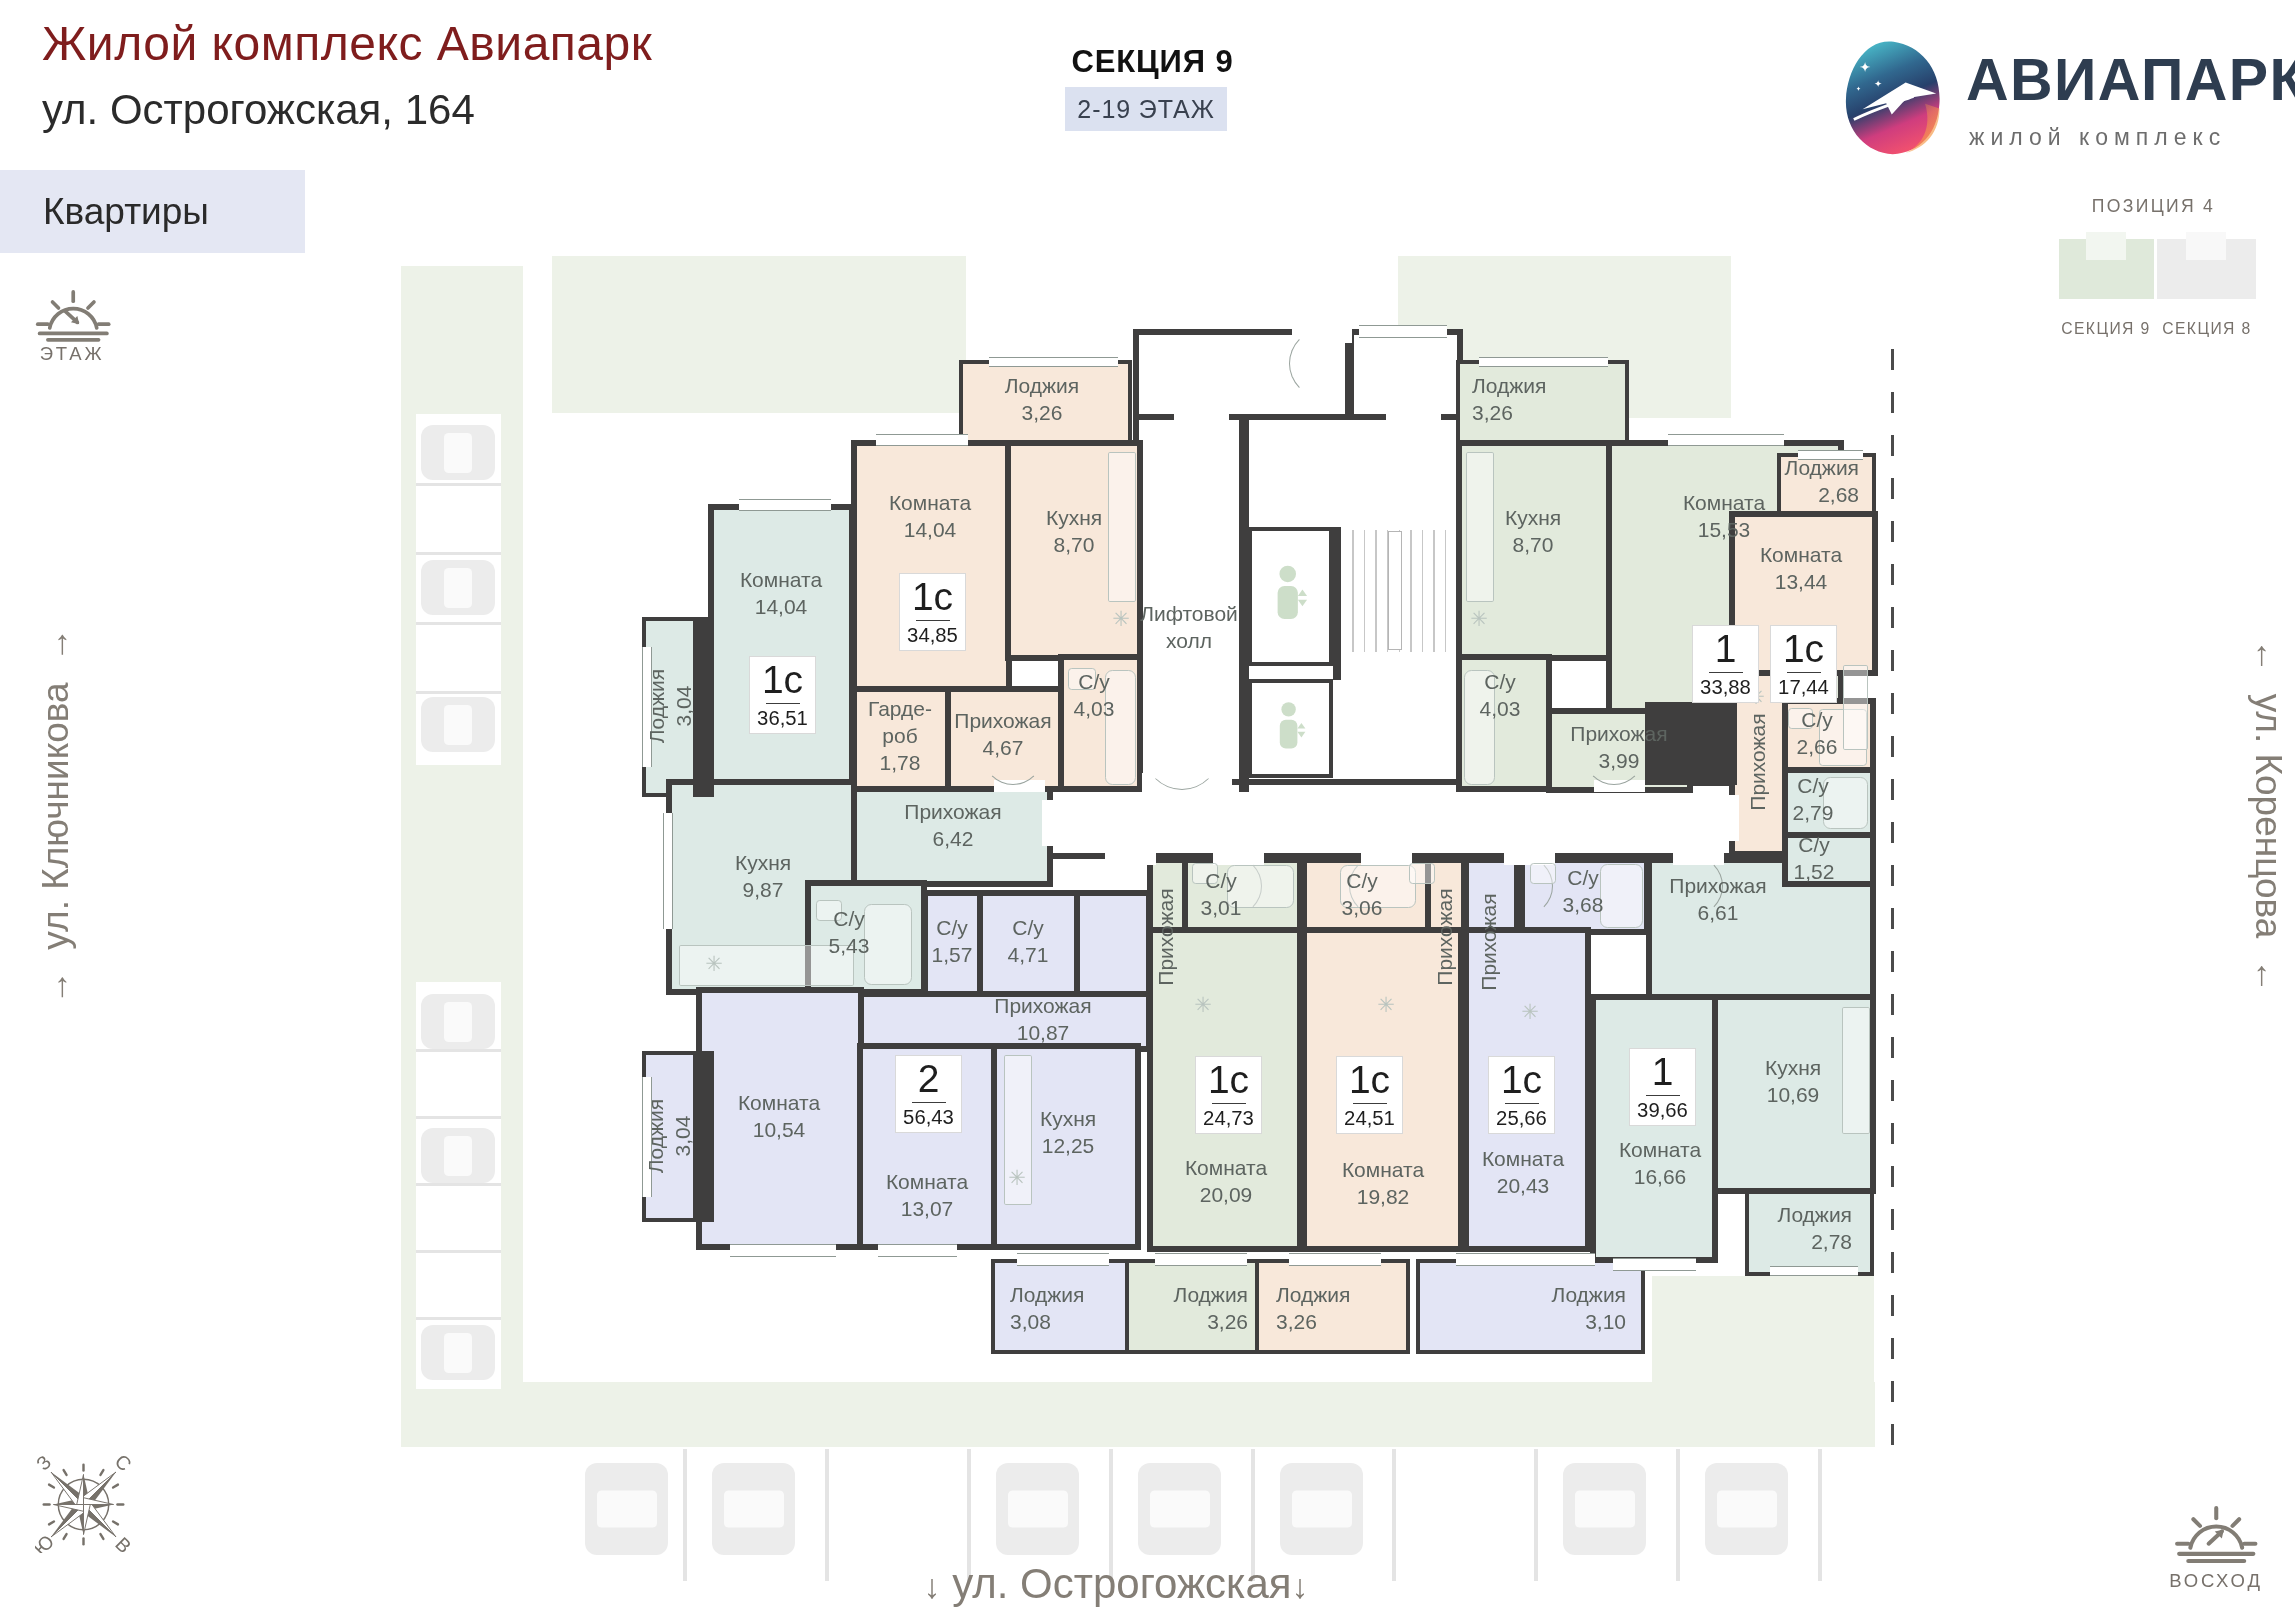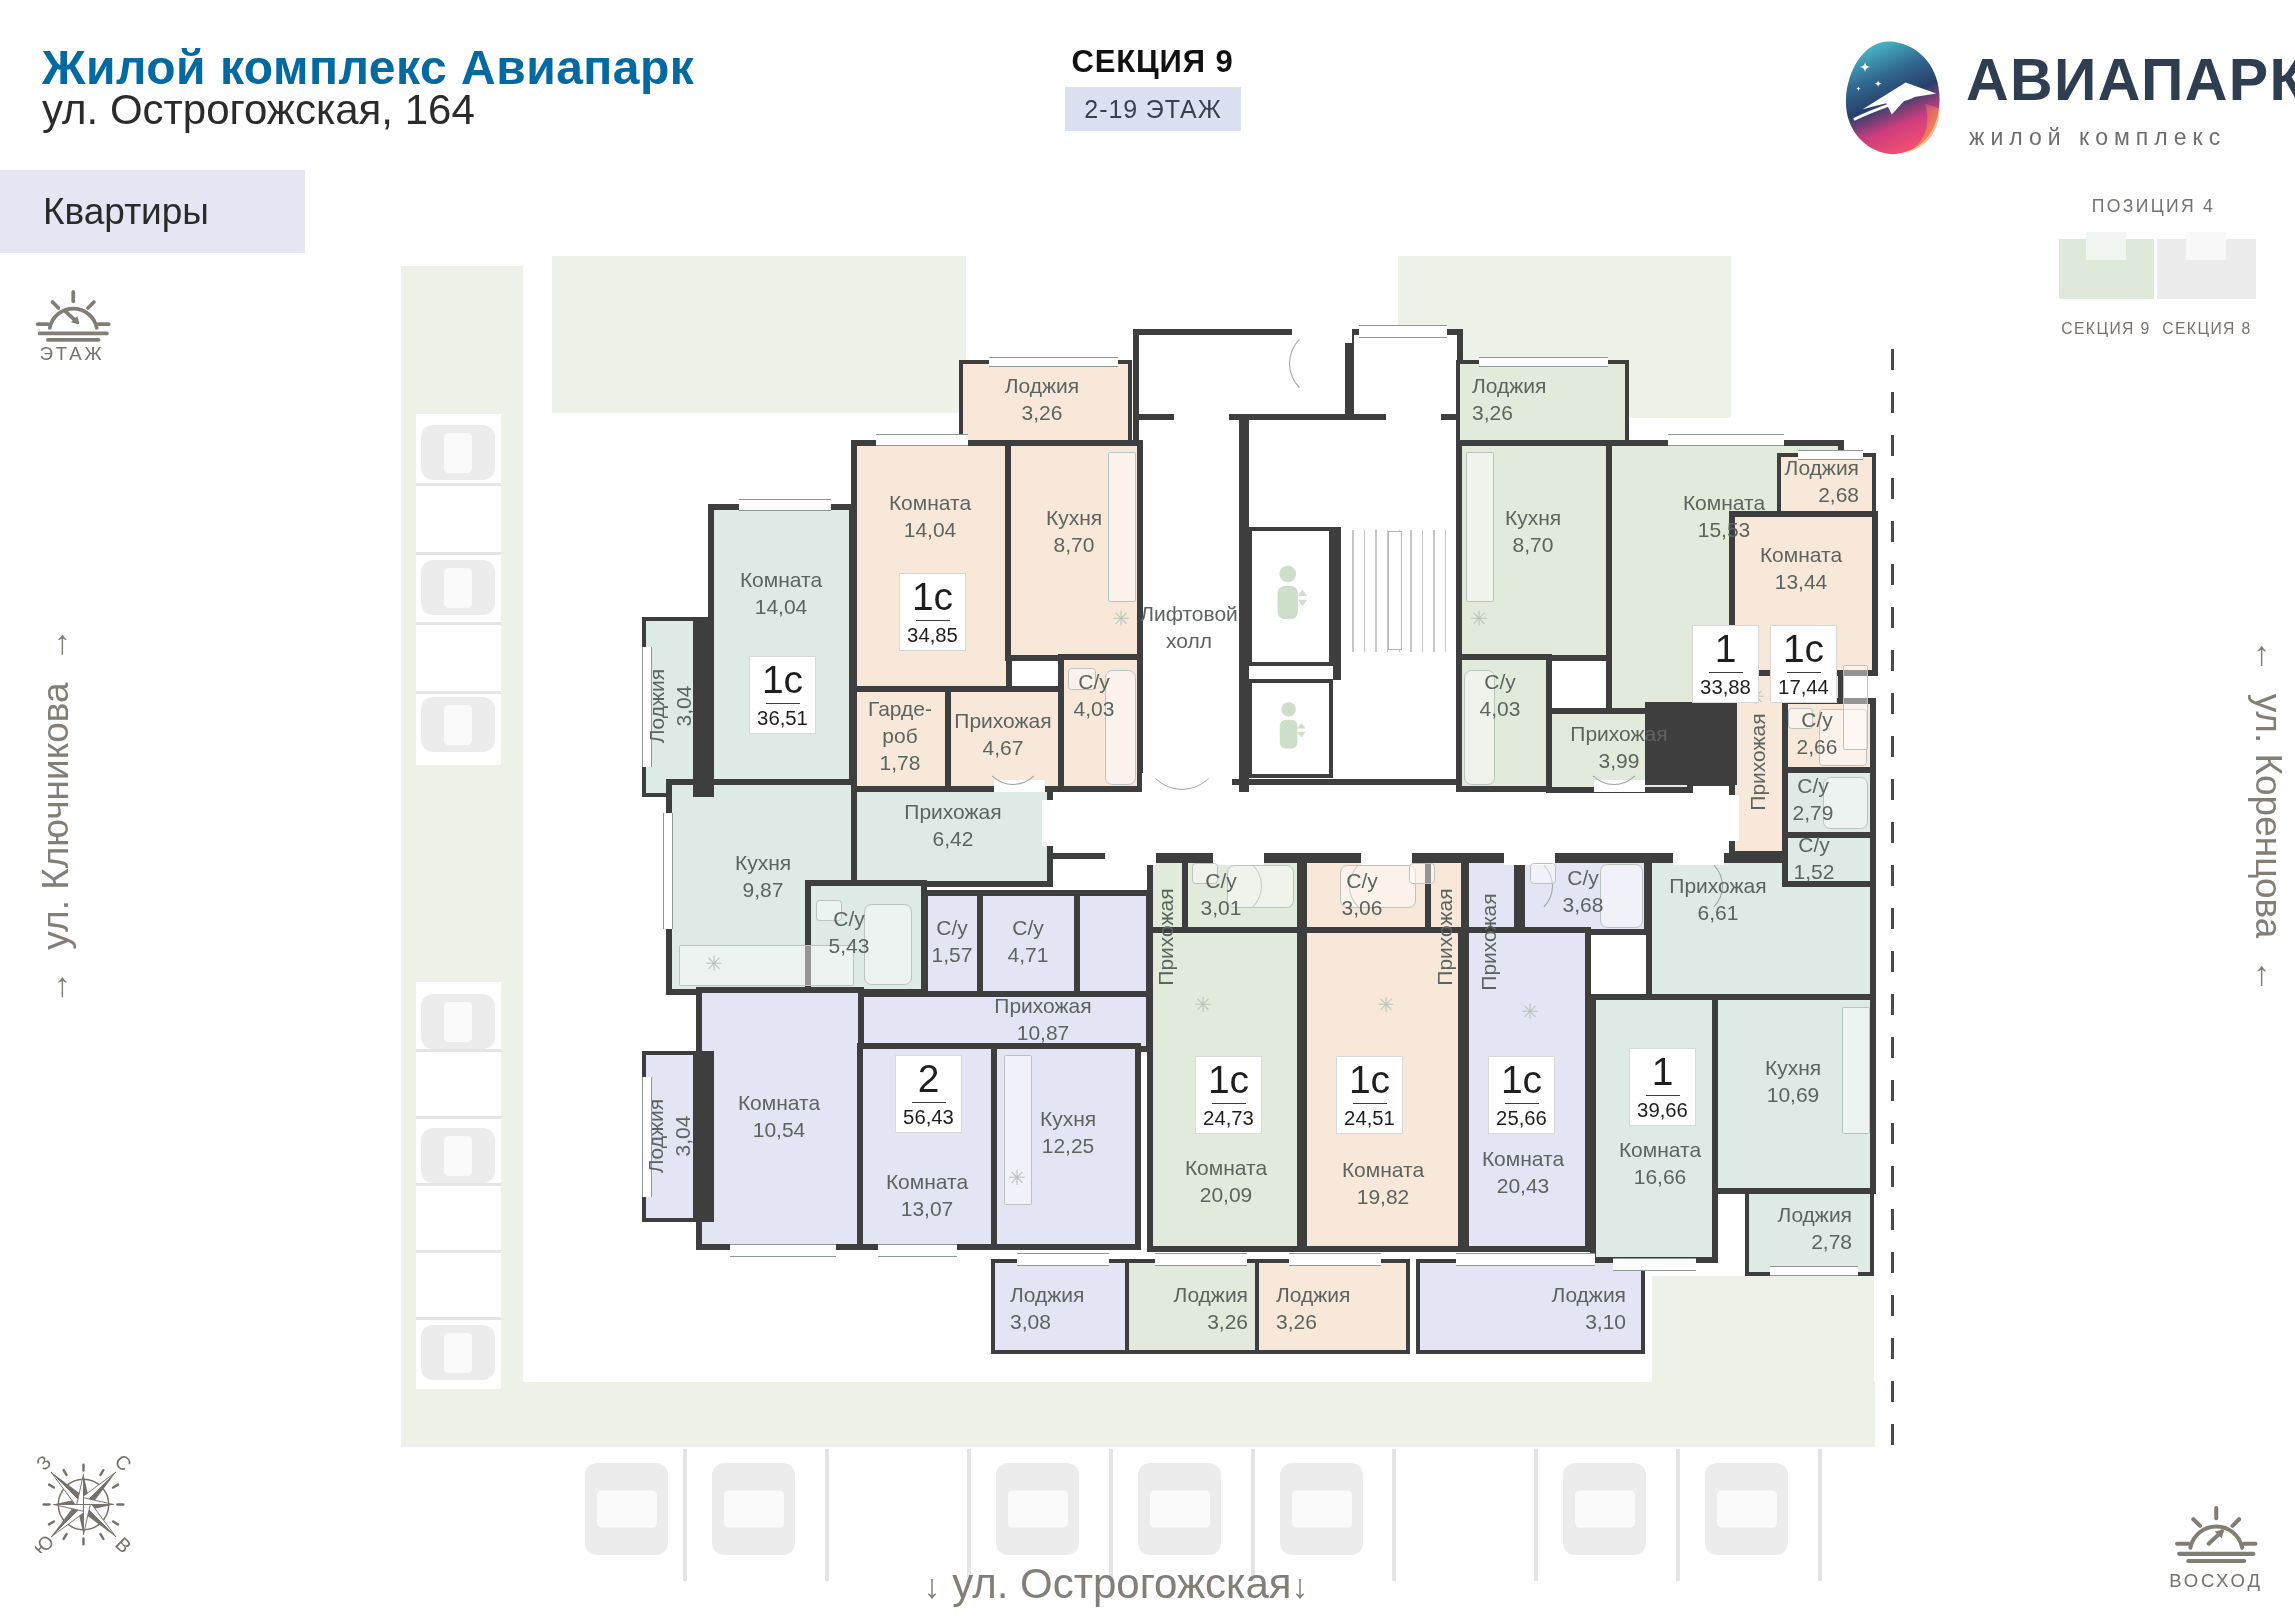--- a/index.html
+++ b/index.html
@@ -26,26 +26,26 @@
   .vent{position:absolute;color:#b9c4bf;font-size:21px;transform:translate(-50%,-50%);z-index:5}
   .arc{position:absolute;border:1.4px solid transparent;border-radius:50%;box-sizing:border-box;z-index:5}
   .divv{position:absolute;background:#e4e4e4}
   .divh{position:absolute;background:#e4e4e4}
   .car{position:absolute;background:#ececec;border-radius:12px}
   .car .w{position:absolute;left:50%;top:50%;transform:translate(-50%,-50%);background:#fafafa;border-radius:4.6px}
   .stall{position:absolute;background:#fff}
   .elev{position:absolute;background:#fff;border:4.6px solid #3f3e3e;box-sizing:border-box;display:flex;align-items:center;justify-content:center;z-index:4}
   .stairs{position:absolute;background:repeating-linear-gradient(90deg,#ffffff 0 10.2px,#c7c7c7 10.2px 11.6px);z-index:4}
   .dash{position:absolute;width:3.2px;background:repeating-linear-gradient(180deg,#4b4b4b 0 21px,transparent 21px 43px)}
-  .hdr-title{position:absolute;left:42px;top:40px;font-size:48px;font-weight:700;color:#0369a1;letter-spacing:0.5px}
+  .hdr-title{position:absolute;left:42px;top:16px;font-size:48px;font-weight:400;color:#7f1d1d;letter-spacing:0.5px}
   .hdr-addr{position:absolute;left:42px;top:86px;font-size:42px;color:#2b2b2b;font-weight:400}
   .kv-box{position:absolute;left:0;top:170px;width:305px;height:83px;background:#e4e7f3;display:flex;align-items:center}
   .kv-box span{margin-left:43px;font-size:37px;color:#2a2a2a}
   .sec-title{position:absolute;left:1014px;top:44px;width:277px;text-align:center;font-size:31px;font-weight:800;color:#111;letter-spacing:0.9px}
-  .floors{position:absolute;left:1065px;top:87px;width:176px;height:44px;background:#dbe1f0;text-align:center;line-height:44px;font-size:25px;color:#39414f;letter-spacing:0.9px}
+  .floors{position:absolute;left:1065px;top:87px;width:162px;height:44px;background:#dbe1f0;text-align:center;line-height:44px;font-size:25px;color:#39414f;letter-spacing:0.9px}
   .logo-name{position:absolute;left:1966px;top:46px;font-size:59px;font-weight:800;color:#2e3d50;letter-spacing:1.4px}
   .logo-sub{position:absolute;left:1969px;top:124px;font-size:23px;color:#6d6d6d;letter-spacing:6px}
   .pos-title{position:absolute;left:2061px;top:196px;width:185px;text-align:center;font-size:17.6px;color:#77716b;letter-spacing:2.3px}
   .pos-lbl{position:absolute;font-size:15.7px;color:#77716b;letter-spacing:1.4px;text-align:center;width:102px}
   .sun-lbl{position:absolute;font-size:18.5px;color:#77716b;letter-spacing:2.8px;transform:translate(-50%,0)}
   .street{position:absolute;color:#847e76;font-size:37px;white-space:nowrap;z-index:8}
   .street .ar{font-size:34px}
 </style>
 </head>
 <body>

